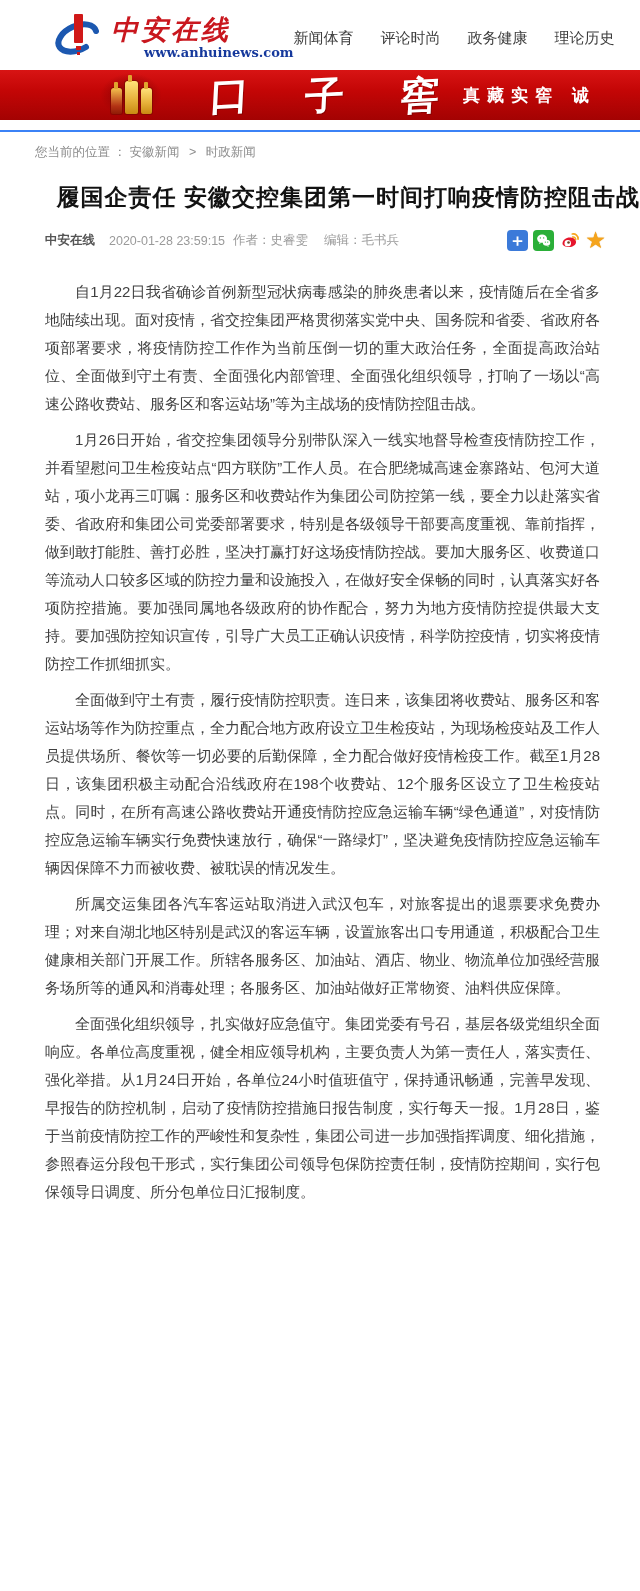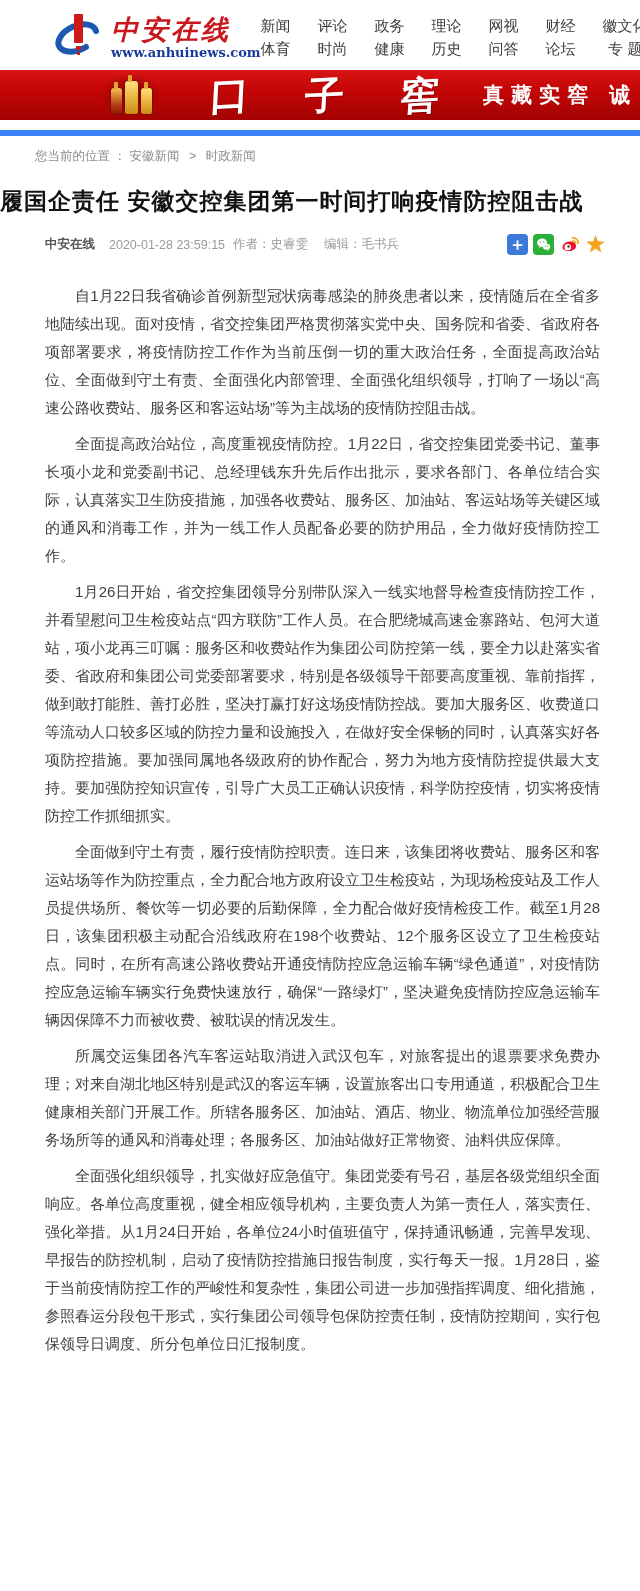--- a/index.html
+++ b/index.html
@@ -20,30 +20,30 @@
   }
   .logo{ display:flex; align-items:center; gap:7px; cursor:pointer; }
   .logo-text{ display:flex; flex-direction:column; line-height:1; }
   .brand{
     font-family:"DejaVu Serif","Liberation Serif",serif;
     font-style:italic; font-weight:bold;
     font-size:27px; color:#c9171e; letter-spacing:3px;
   }
   .site-url{
     font-family:"DejaVu Serif","Liberation Serif",serif;
-    font-weight:bold; font-size:13px; color:#16399c; margin-top:3px;
+    font-weight:bold; font-size:13px; color:#16399c; margin-top:3px;margin-left:33px;
   }
   .main-nav{
     margin-left:auto;
     display:grid;
     grid-template-columns:repeat(7,auto);
     column-gap:27px;
     text-align:center;
   }
-  .nav-col{ display:flex; flex-direction:column; row-gap:4px; }
+  .nav-col{ display:flex; flex-direction:row; row-gap:4px;align-items:flex-end; }
   .nav-col a{
     font-size:15px; color:#3d3d3d; text-decoration:none;
     line-height:19px; cursor:pointer; white-space:nowrap;
   }
 
   
   .ad-banner{
     height:50px; width:640px;
     background:linear-gradient(180deg,#d81414 0%,#c40606 40%,#a30202 100%);
     display:flex; align-items:center;
@@ -67,40 +67,40 @@
     content:""; position:absolute; top:-6px; left:3px; width:4px; height:7px;
     background:#e0a52e; border-radius:1px;
   }
   .calligraphy{
     margin-left:48px; display:flex; gap:56px;
     font-family:"DejaVu Serif","Liberation Serif",serif;
     font-weight:bold; font-size:39px; color:#ffffff; line-height:1;
   }
   .calligraphy span{ transform:skewX(-6deg) rotate(-3deg); text-shadow:1px 1px 0 rgba(90,0,0,.4); }
   .banner-slogan{
-    margin-left:44px;
-    font-family:"DejaVu Serif","Liberation Serif",serif;
-    font-weight:bold; font-size:21px; color:#ffffff;
+    margin-left:24px;
+    font-family:"DejaVu Serif","Liberation Serif",serif;
+    font-weight:bold; font-size:17px; color:#ffffff;
     letter-spacing:7px; white-space:nowrap;
   }
 
   
   .breadcrumb-bar{
-    border-top:6px solid #3b82f6;
+    border-top:2px solid #3b82f6;
     margin-top:10px;
     padding:12px 0 0 35px;
     font-size:12.5px; color:#8d8d8d;
   }
   .breadcrumb-bar a{ color:#8d8d8d; text-decoration:none; cursor:pointer; }
   .breadcrumb-bar .sep{ margin:0 6px; }
 
   
   .article-title{
     margin-top:21px;
-    text-align:left;
+    text-align:right;
     font-size:23px; font-weight:bold; color:#121212;
     letter-spacing:1px; white-space:nowrap;
   }
   .meta-row{
     margin:17px 34px 0 45px;
     display:flex; align-items:center;
     font-size:12.5px; color:#9a9a9a;
   }
   .meta-row .source{ color:#555; font-weight:bold; margin-right:14px; }
   .meta-row .date{ margin-right:8px; }
@@ -228,20 +228,19 @@
           <path d="M15.2 4.6c3.6-.7 6.9 2.1 6.6 5.8" stroke="#f7a51b" stroke-width="1.9" fill="none" stroke-linecap="round"></path>
           <path d="M15.6 8.1c1.9-.4 3.6 1.1 3.5 3" stroke="#f7a51b" stroke-width="1.7" fill="none" stroke-linecap="round"></path>
         </svg>
       </span>
       <span class="s-icon s-star">★</span>
     </span>
   </div>
 
   <div class="article-body">
     <p>自1月22日我省确诊首例新型冠状病毒感染的肺炎患者以来，疫情随后在全省多地陆续出现。面对疫情，省交控集团严格贯彻落实党中央、国务院和省委、省政府各项部署要求，将疫情防控工作作为当前压倒一切的重大政治任务，全面提高政治站位、全面做到守土有责、全面强化内部管理、全面强化组织领导，打响了一场以“高速公路收费站、服务区和客运站场”等为主战场的疫情防控阻击战。</p>
-    <p>全面提高政治站位，高度重视疫情防控。1月22日，省交控集团党委书记、董事长项小龙和党委副书记、总经理钱东升先后作出批示，要求各部门、各单位结合实际，认真落实卫生防疫措施，加强各收费站、服务区、加油站、客运站场等关键区域的通风和消毒工作，并为一线工作人员配备必要的防护用品，全力做好疫情防控工作。</p>
     <p>1月26日开始，省交控集团领导分别带队深入一线实地督导检查疫情防控工作，并看望慰问卫生检疫站点“四方联防”工作人员。在合肥绕城高速金寨路站、包河大道站，项小龙再三叮嘱：服务区和收费站作为集团公司防控第一线，要全力以赴落实省委、省政府和集团公司党委部署要求，特别是各级领导干部要高度重视、靠前指挥，做到敢打能胜、善打必胜，坚决打赢打好这场疫情防控战。要加大服务区、收费道口等流动人口较多区域的防控力量和设施投入，在做好安全保畅的同时，认真落实好各项防控措施。要加强同属地各级政府的协作配合，努力为地方疫情防控提供最大支持。要加强防控知识宣传，引导广大员工正确认识疫情，科学防控疫情，切实将疫情防控工作抓细抓实。</p>
     <p>全面做到守土有责，履行疫情防控职责。连日来，该集团将收费站、服务区和客运站场等作为防控重点，全力配合地方政府设立卫生检疫站，为现场检疫站及工作人员提供场所、餐饮等一切必要的后勤保障，全力配合做好疫情检疫工作。截至1月28日，该集团积极主动配合沿线政府在198个收费站、12个服务区设立了卫生检疫站点。同时，在所有高速公路收费站开通疫情防控应急运输车辆“绿色通道”，对疫情防控应急运输车辆实行免费快速放行，确保“一路绿灯”，坚决避免疫情防控应急运输车辆因保障不力而被收费、被耽误的情况发生。</p>
     <p>所属交运集团各汽车客运站取消进入武汉包车，对旅客提出的退票要求免费办理；对来自湖北地区特别是武汉的客运车辆，设置旅客出口专用通道，积极配合卫生健康相关部门开展工作。所辖各服务区、加油站、酒店、物业、物流单位加强经营服务场所等的通风和消毒处理；各服务区、加油站做好正常物资、油料供应保障。</p>
     <p>全面强化组织领导，扎实做好应急值守。集团党委有号召，基层各级党组织全面响应。各单位高度重视，健全相应领导机构，主要负责人为第一责任人，落实责任、强化举措。从1月24日开始，各单位24小时值班值守，保持通讯畅通，完善早发现、早报告的防控机制，启动了疫情防控措施日报告制度，实行每天一报。1月28日，鉴于当前疫情防控工作的严峻性和复杂性，集团公司进一步加强指挥调度、细化措施，参照春运分段包干形式，实行集团公司领导包保防控责任制，疫情防控期间，实行包保领导日调度、所分包单位日汇报制度。</p>
 
   </div>
 </main>
 
 </body></html>

